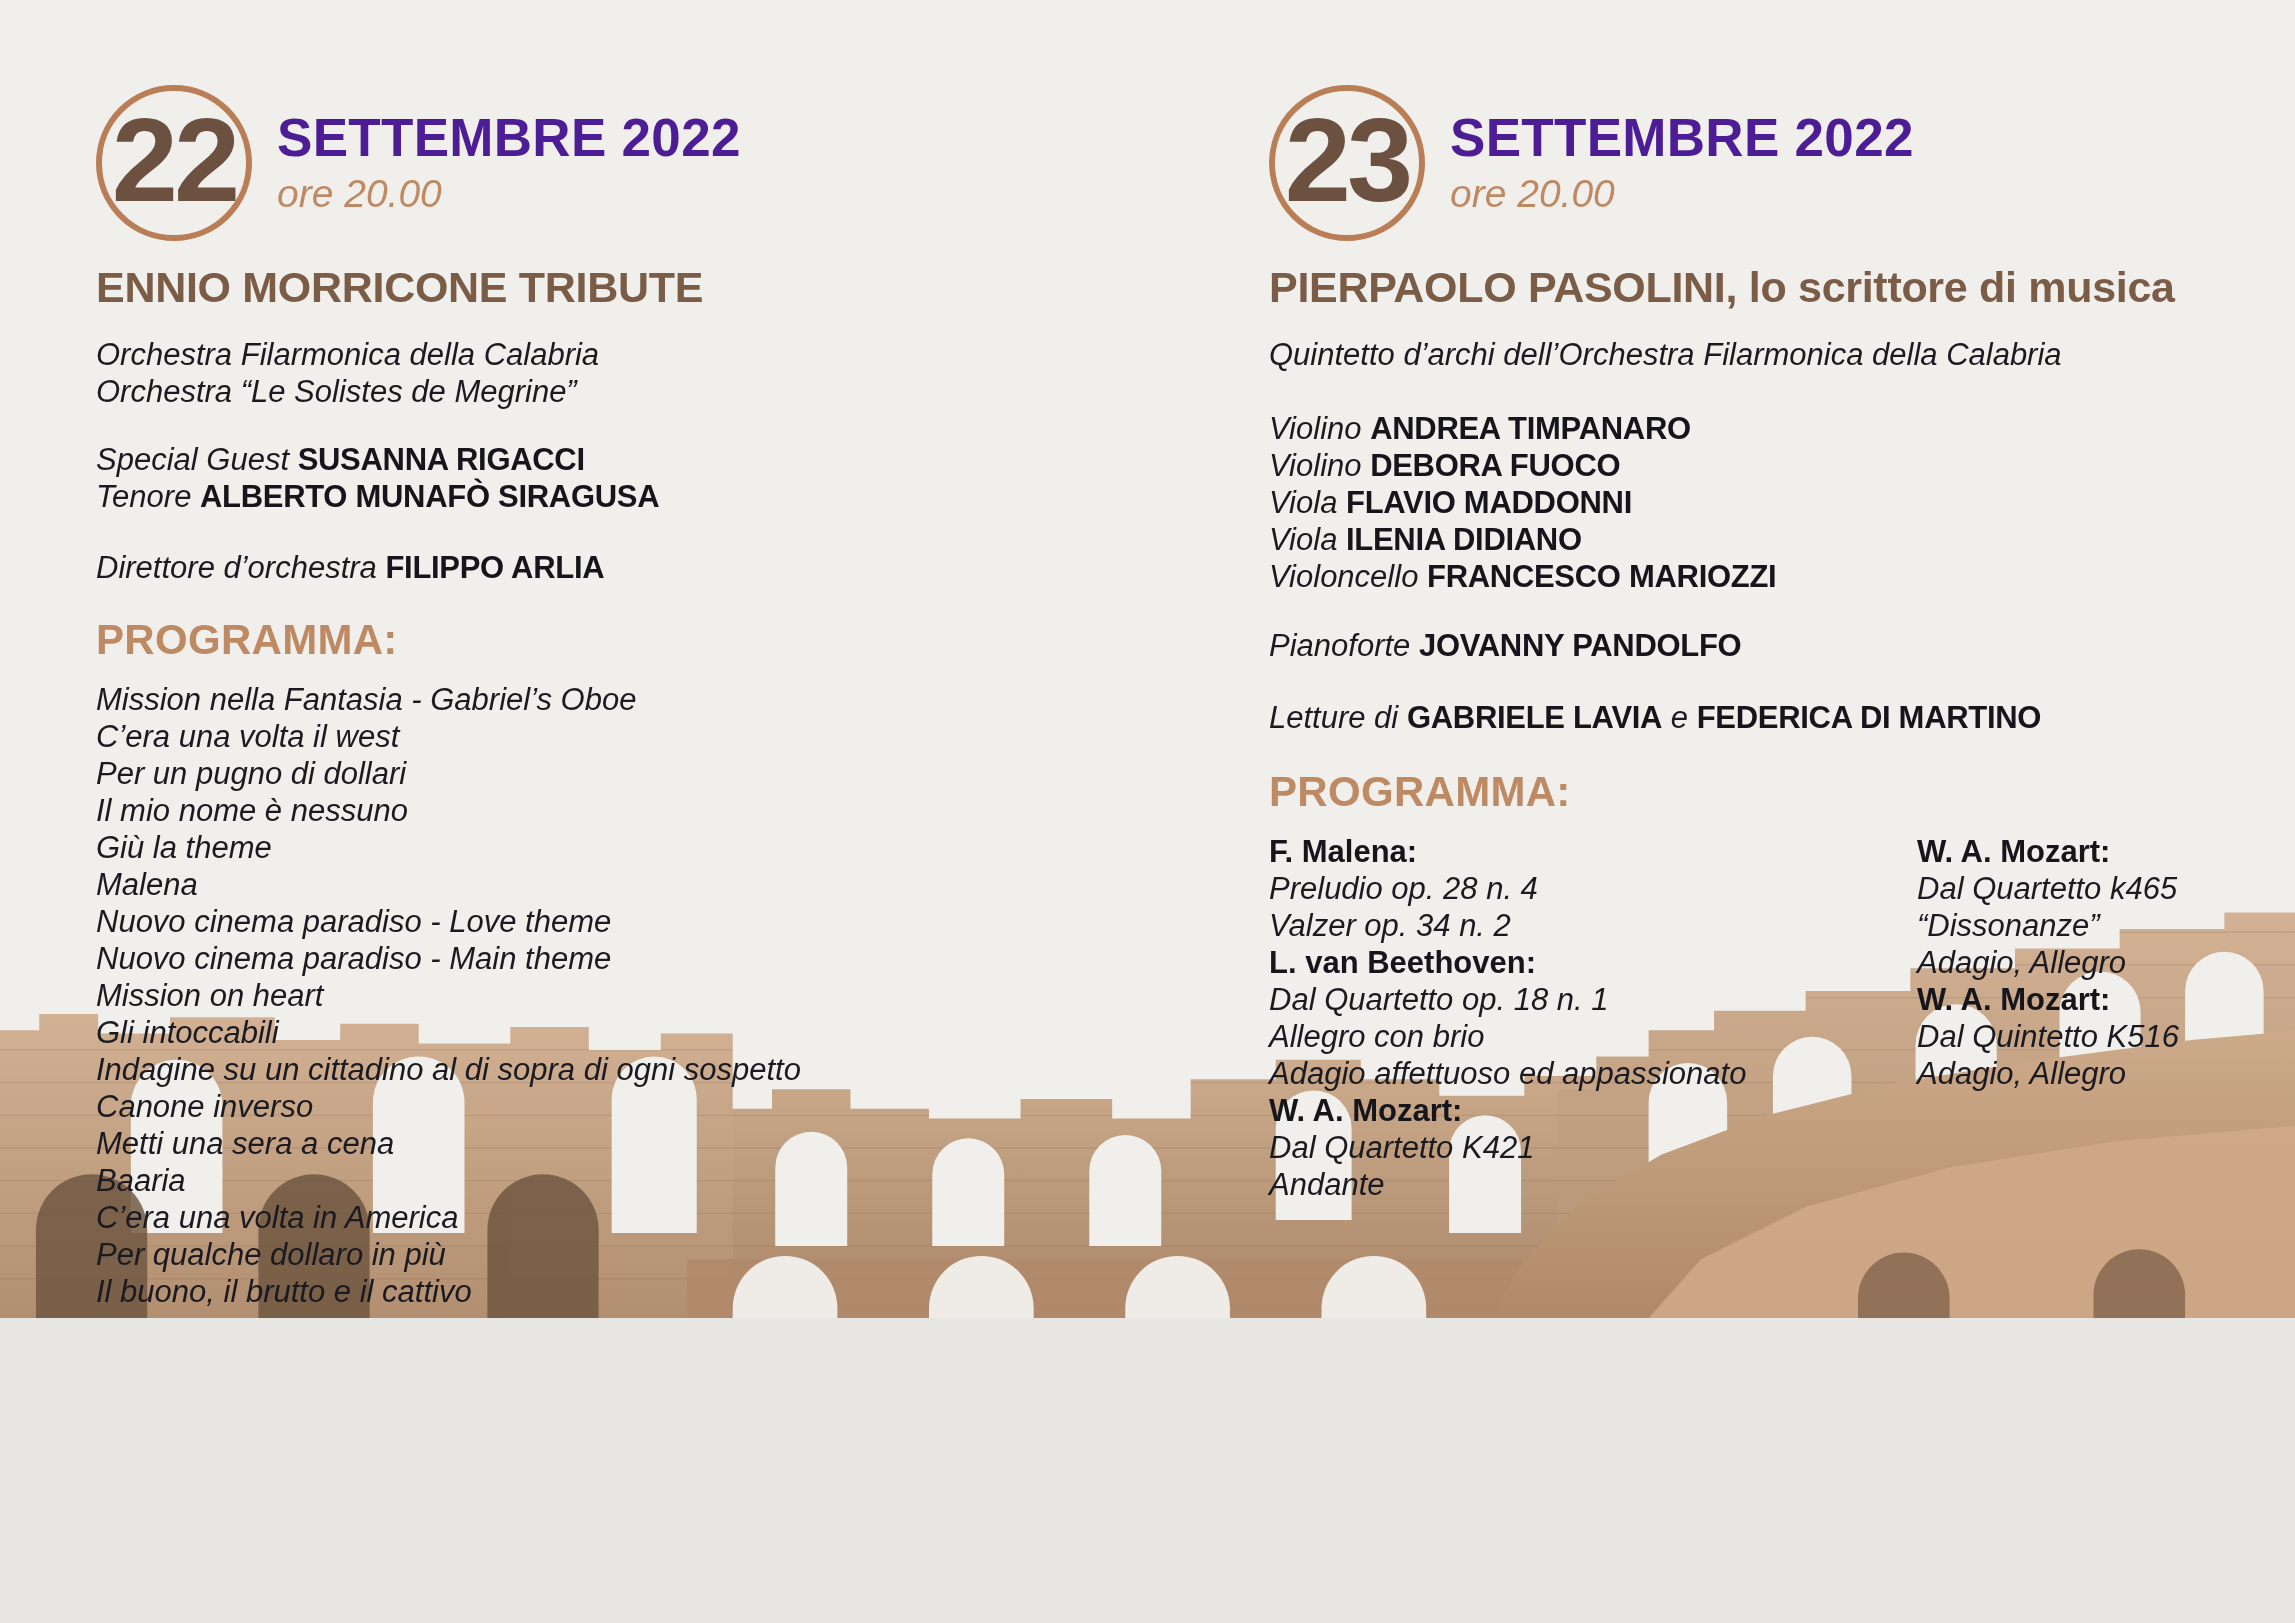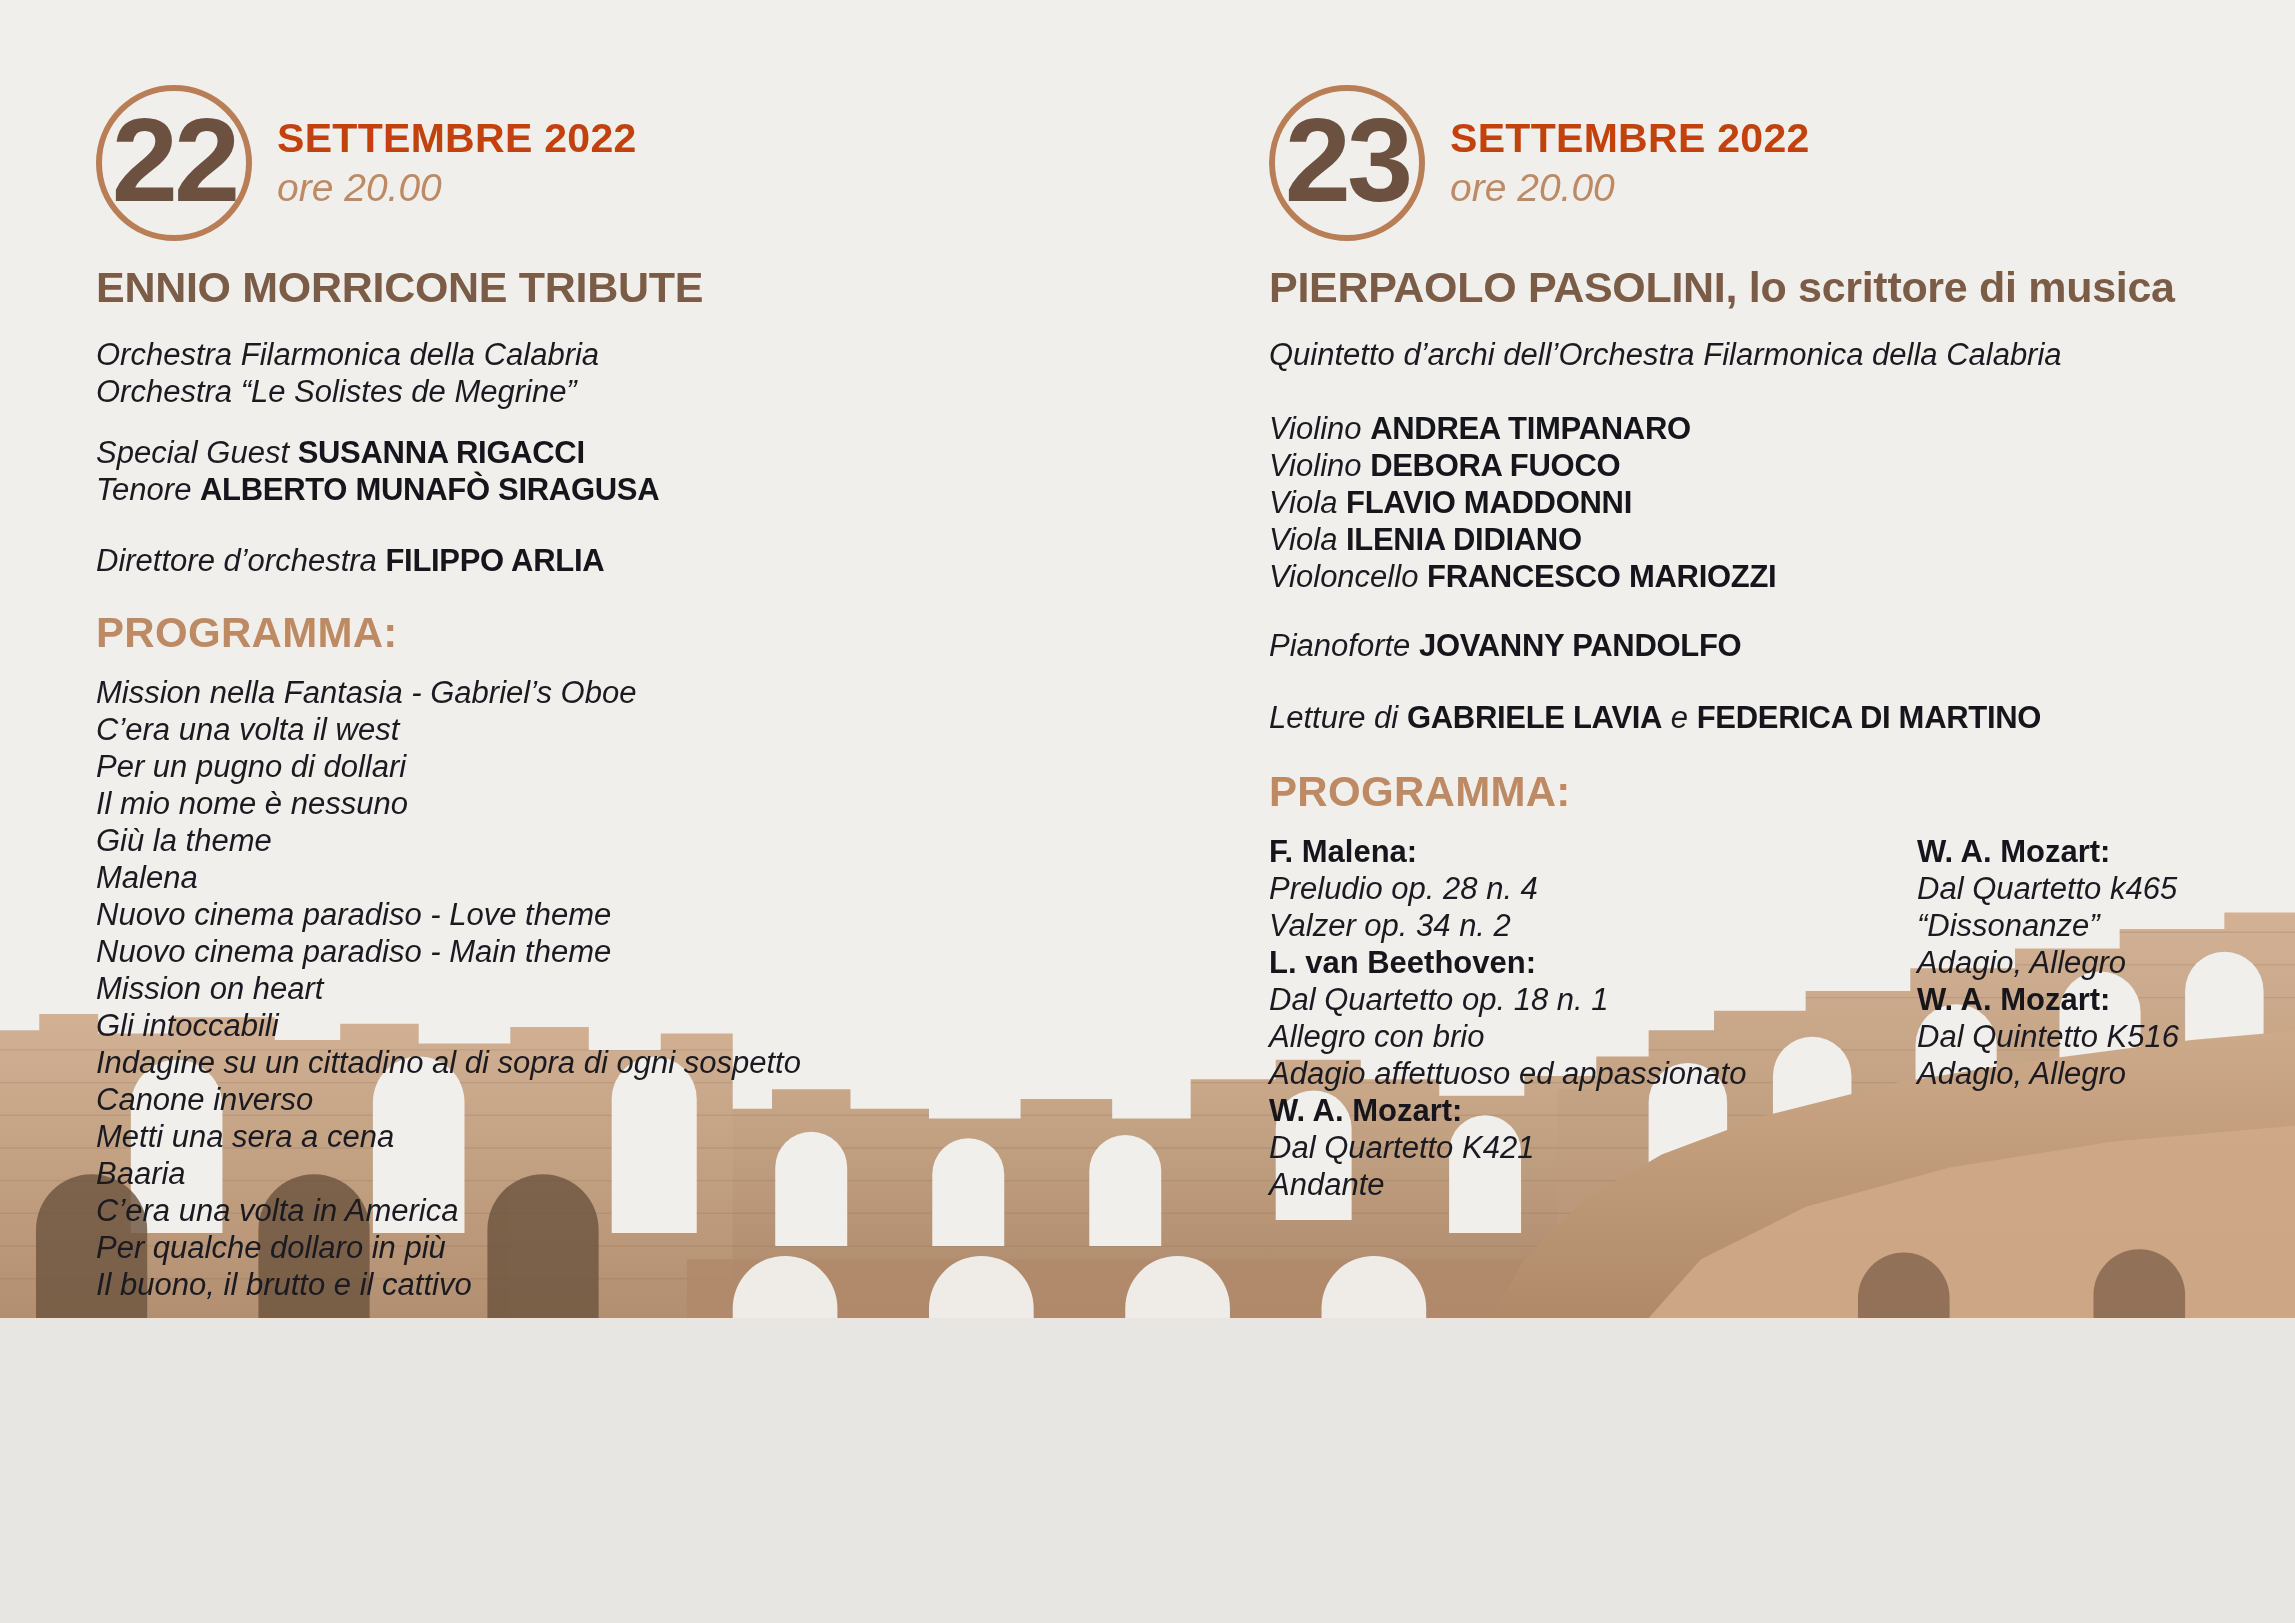--- a/index.html
+++ b/index.html
@@ -19,36 +19,36 @@
   .date-circle {
     width:156px; height:156px; border:6.5px solid #b97e55; border-radius:50%;
     display:flex; align-items:center; justify-content:center; flex:0 0 auto;
   }
   .date-day {
     font-size:119px; font-weight:700; color:#6d5140; letter-spacing:-3.9px;
     line-height:1; padding-bottom:6.5px;
   }
   .date-text { margin-left:25px; }
   .date-month {
-    font-size:41px; font-weight:700; color:#c2410c; letter-spacing:0.3px;
+    font-size:53px; font-weight:700; color:#4c1d95; letter-spacing:0.3px;
     white-space:nowrap; line-height:1.15;
   }
   .date-time {
     font-size:39px; font-style:italic; color:#bd8a64; line-height:1.15; margin-top:3.9px;
   }
 
   .event-title {
     margin-top:23px; font-size:43px; font-weight:700; color:#7b5c46;
     letter-spacing:-0.3px; line-height:46px; white-space:nowrap;
   }
   .line { font-size:31px; color:#1a1a20; line-height:37px; white-space:nowrap; }
   .role { font-style:italic; font-weight:400; }
   .name { font-style:normal; font-weight:700; letter-spacing:-0.3px; color:#15151b;text-align:center; }
   .ensembles { margin-top:26px; }
-  .credits-2 { margin-top:24px; }
+  .credits-2 { margin-top:31px; }
   .direttore { margin-top:34px; }
   .credits-5 { margin-top:37px; }
   .pianoforte { margin-top:32px; }
   .letture { margin-top:35px; }
   .programma {
     font-size:42px; font-weight:700; color:#bd8a64; letter-spacing:0.3px;
     line-height:42px;
   }
   .programma-left  { margin-top:33px; }
   .programma-right { margin-top:35px; }

